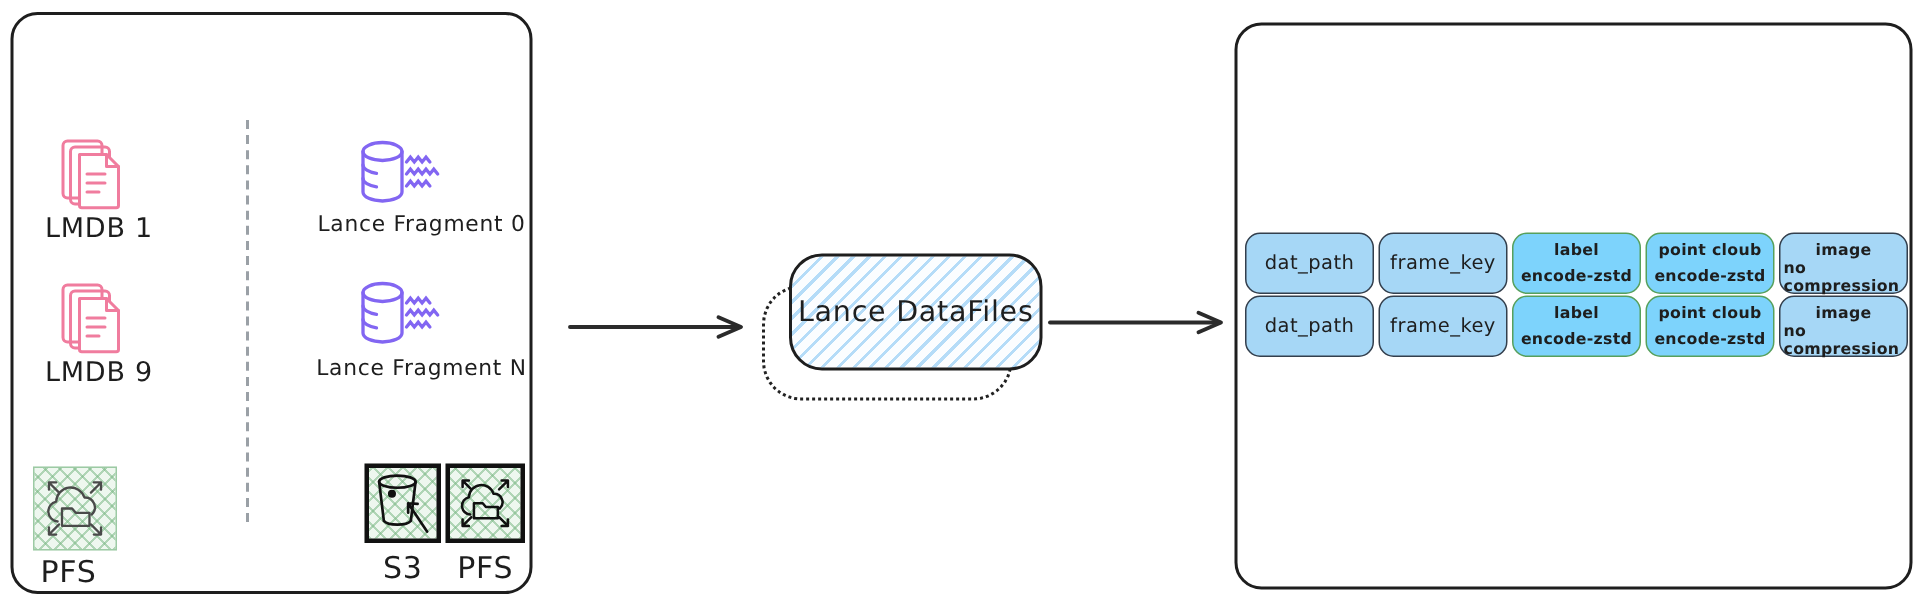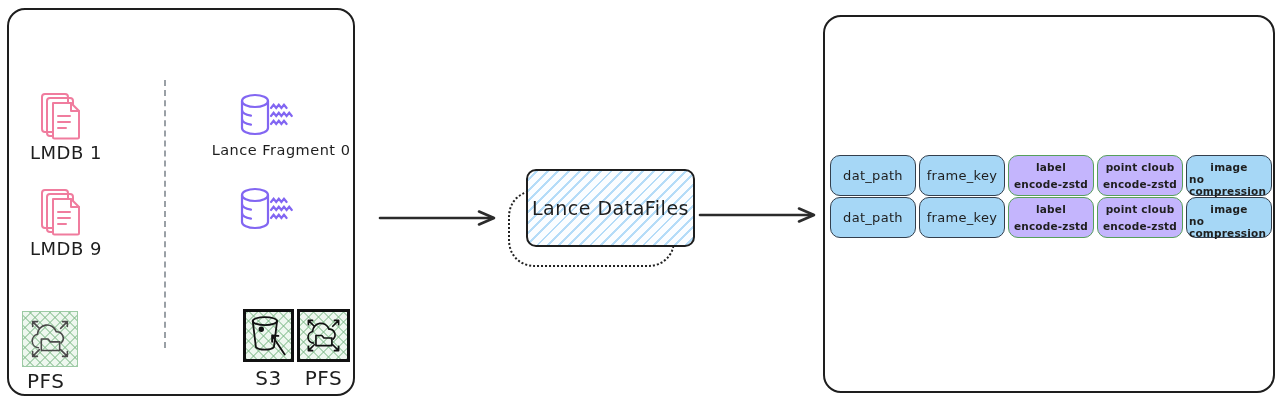--- a/index.html
+++ b/index.html
@@ -23,32 +23,32 @@
   .storage{box-sizing:border-box;
     background-color:#eef7ef;
     background-image:
       repeating-linear-gradient(45deg, rgba(125,185,135,.55) 0 1.4px, transparent 1.4px 7px),
       repeating-linear-gradient(-45deg, rgba(125,185,135,.55) 0 1.4px, transparent 1.4px 7px);}
   .storage.light{border:1.2px solid #9ccaa4;}
   .storage.dark{border:3px solid #111;}
 
   
   .dotted-box{border:2.5px dotted #222;border-radius:26px;box-sizing:border-box;background:transparent;}
-  .hatch-box{border:2.6px solid #1e1e1e;border-radius:10px;box-sizing:border-box;
+  .hatch-box{border:2.6px solid #1e1e1e;border-radius:22px;box-sizing:border-box;
     background-color:#fbfdff;
     background-image:repeating-linear-gradient(135deg, transparent 0 5.5px, #b5dcf8 5.5px 7.5px);
     display:flex;align-items:center;justify-content:center;}
   .datafiles-label{font-size:19px;letter-spacing:.5px;}
 
   
   .schema-row{display:flex;gap:3px;}
   .cell{width:86px;height:41px;border-radius:10px;box-sizing:border-box;
         display:flex;flex-direction:column;align-items:center;justify-content:center;}
   .cell.blue{background:#a6d7f6;border:1.6px solid #333f4d;justify-content:center;}
-  .cell.green{background:#c4b5fd;border:1.6px solid #57a05c;}
+  .cell.green{background:#7dd3fc;border:1.6px solid #57a05c;}
   .cell.one .cname{font-size:13px;letter-spacing:.3px;}
   .cell.two{justify-content:space-between;padding:5px 2px;}
   .cell.two span{font-size:10.5px;font-weight:700;letter-spacing:.2px;}
 
   svg{display:block;}
 </style>
 </head>
 <body>
 
 <div id="stage">
@@ -104,20 +104,21 @@
         <ellipse cx="19" cy="9" rx="13" ry="6"></ellipse>
         <path d="M6 9 V36 a13 6 0 0 0 26 0 V9"></path>
         <path d="M6 18 a13 6 0 0 0 9 5.6"></path>
         <path d="M6 27 a13 6 0 0 0 9 5.6"></path>
         <path d="M35 16 l2.6-3.2 2.6 3.2 2.6-3.2 2.6 3.2 2.6-3.2 2.6 3.2"></path>
         <path d="M35 24 l2.6-3.2 2.6 3.2 2.6-3.2 2.6 3.2 2.6-3.2 2.6 3.2 2.6-3.2 2.6 3.2"></path>
         <path d="M35 32 l2.6-3.2 2.6 3.2 2.6-3.2 2.6 3.2 2.6-3.2 2.6 3.2"></path>
       </g>
     </svg>
   </div>
+  <div class="abs hand lbl-mid center" style="left:200px;top:238px;width:162px;">Lance Fragment N</div>
 
   <div class="abs storage light" style="left:22px;top:311px;width:56px;height:56px;">
     <svg width="54" height="54" viewBox="0 0 56 56">
       <g stroke="#4a4a4a" stroke-width="1.6" fill="none" stroke-linecap="round" stroke-linejoin="round">
         <path d="M16 37 a7 7 0 0 1 -1-13.8 a10 10 0 0 1 19.5-2.8 a6.8 6.8 0 0 1 5 11.8"></path>
         <path d="M19 28 h7 l2.5 3 h9.5 v9 h-19 z"></path>
         <path d="M17 17 L10 10 M10 15 V10 H15"></path>
         <path d="M39 17 L46 10 M46 15 V10 H41"></path>
         <path d="M17 39 L10 46 M10 41 V46 H15"></path>
         <path d="M39 39 L46 46 M46 41 V46 H41"></path>

